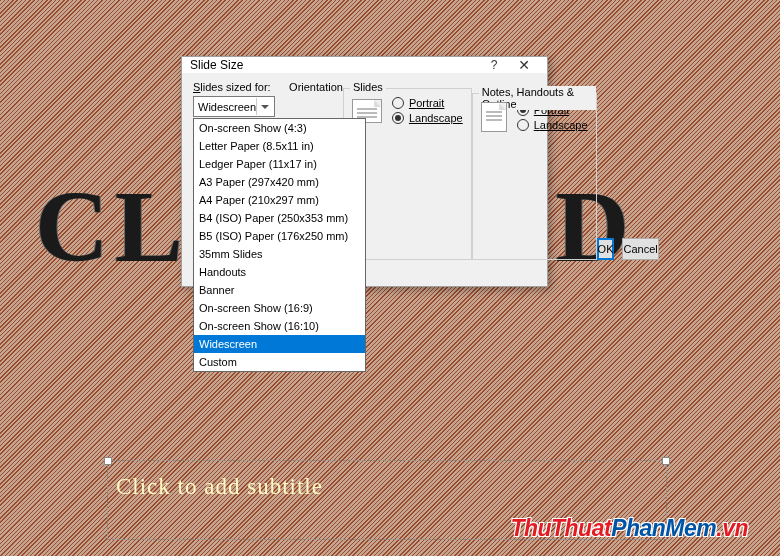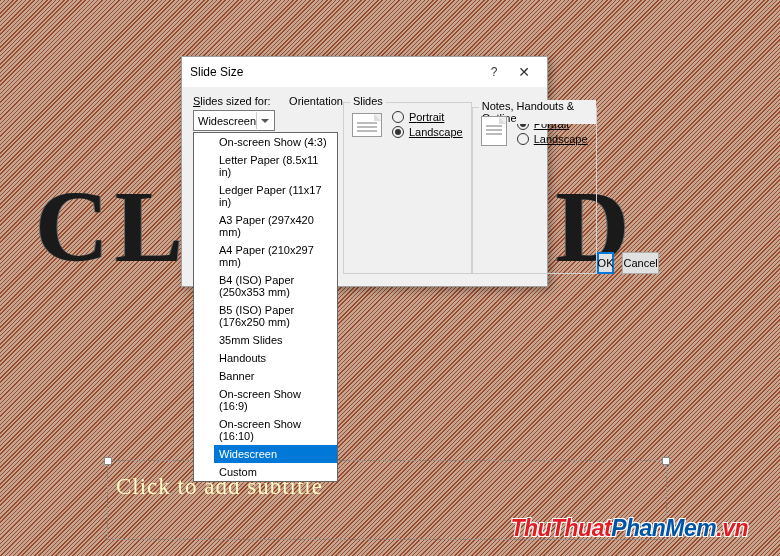--- a/index.html
+++ b/index.html
@@ -76,21 +76,21 @@
   position: absolute;
   top: 56px;
   left: 181px;
   width: 367px;
   height: 231px;
   background: #f0f0f0;
   border: 1px solid #a0a0a0;
   box-shadow: 3px 3px 8px rgba(0,0,0,0.3);
 }
 .titlebar {
-  height: 30px;
+  height: 16px;
   display: flex;
   align-items: center;
   padding: 0 8px;
   background: #fff;
 }
 .titlebar-title { flex: 1; font-size: 12px; color: #000; }
 .titlebar-btn { width: 30px; text-align: center; color: #333; font-size: 12px; cursor: default; }
 .titlebar-btn.close { font-size: 14px; }
 
 .dialog-body {
@@ -129,25 +129,24 @@
   content: "";
   border-left: 4px solid transparent;
   border-right: 4px solid transparent;
   border-top: 4px solid #555;
 }
 
 .dropdown {
   position: absolute;
   top: 21px;
   left: -1px;
-  width: 145px;
+  width: 173px;
   background: #fff;
   border: 1px solid #666;
   z-index: 10;
-  padding-left: 20px;
 }
 .dropdown-item {
   padding: 3px 5px;
   font-size: 11px;
   color: #000;
   cursor: default;
 }
 .dropdown-item.selected {
   background: #0078d7;
   color: #fff;

